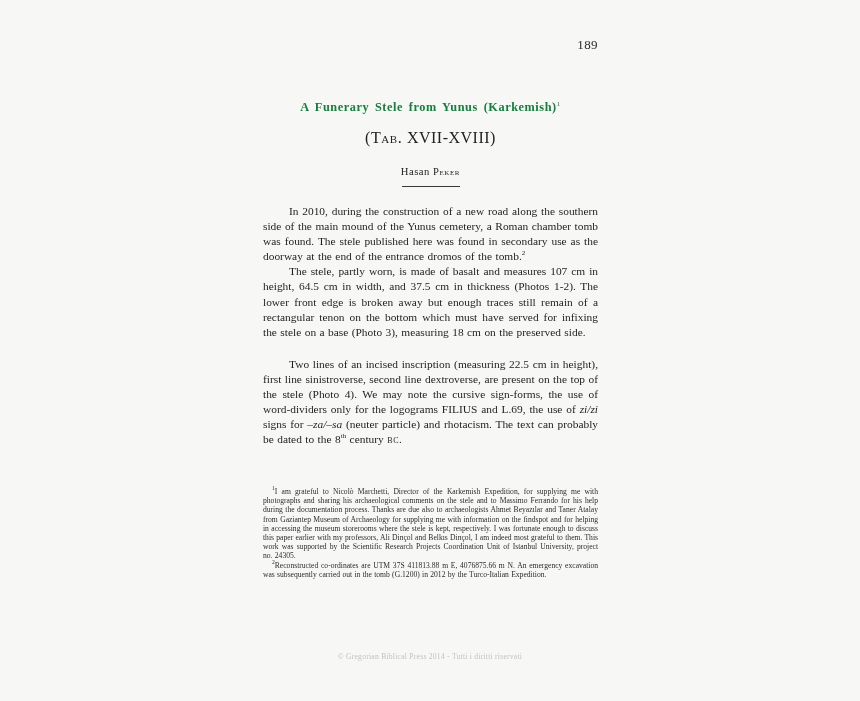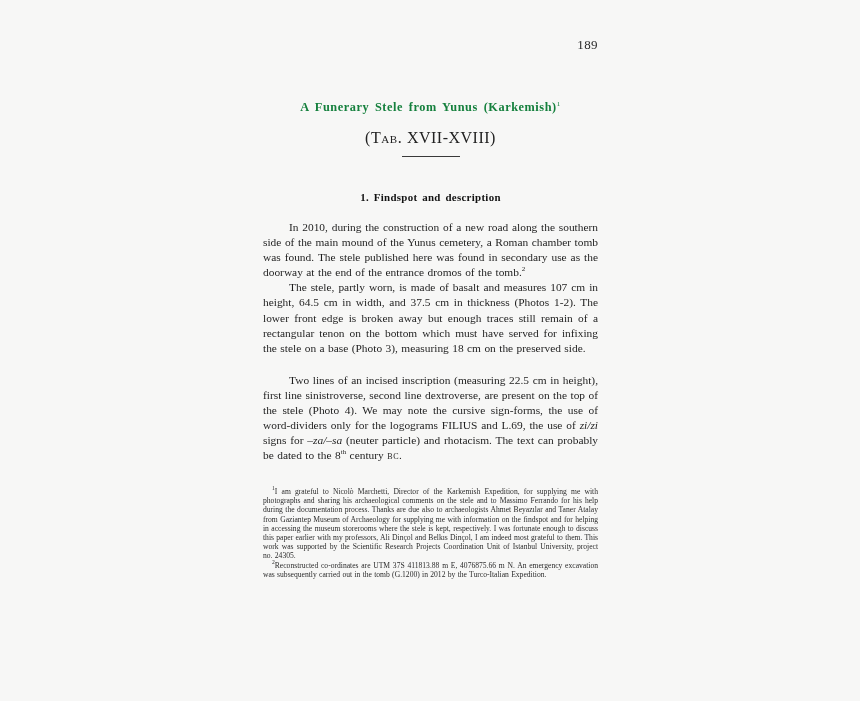--- a/index.html
+++ b/index.html
@@ -152,30 +152,31 @@
 <div class="page">
 
   <div class="folio">189</div>
 
   <div class="column">
 
     <h1 class="doc-title"><span>A Funerary Stele from Yunus (Karkemish)</span><sup>1</sup></h1>
 
     <div class="tab-line"><span>(</span><span class="smallcaps">Tab.</span><span> XVII-XVIII)</span></div>
 
+    <div class="author"><span>Hasan </span><span class="smallcaps">Peker</span></div>
 
     <div class="rule"></div>
 
-    <h2 class="section-head first">1. Findspot and description</h2>
     <p class="body lead"><span>In 2010, during the construction of a new road along the southern side of the main mound of the Yunus cemetery, a Roman chamber tomb was found. The stele published here was found in secondary use as the doorway at the end of the entrance dromos of the tomb.</span><sup>2</sup></p>
     <p class="body"><span>The stele, partly worn, is made of basalt and measures 107 cm in height, 64.5 cm in width, and 37.5 cm in thickness (Photos 1-2). The lower front edge is broken away but enough traces still remain of a rectangular tenon on the bottom which must have served for infixing the stele on a base (Photo 3), measuring 18 cm on the preserved side.</span></p>
 
     <p class="body lead"><span>Two lines of an incised inscription (measuring 22.5 cm in height), first line sinistroverse, second line dextroverse, are present on the top of the stele (Photo 4). We may note the cursive sign-forms, the use of word-dividers only for the logograms FILIUS and L.69, the use of </span><i>zi/zi</i><span> signs for </span><i>–za/–sa</i><span> (neuter particle) and rhotacism. The text can probably be dated to the 8</span><sup>th</sup><span> century </span><span class="smallcaps">bc</span><span>.</span></p>
 
   </div>
 
   <div class="footnotes">
     <p class="footnote"><sup>1</sup><span>I am grateful to Nicolò Marchetti, Director of the Karkemish Expedition, for supplying me with photographs and sharing his archaeological comments on the stele and to Massimo Ferrando for his help during the documentation process. Thanks are due also to archaeologists Ahmet Beyazılar and Taner Atalay from Gaziantep Museum of Archaeology for supplying me with information on the findspot and for helping in accessing the museum storerooms where the stele is kept, respectively. I was fortunate enough to discuss this paper earlier with my professors, Ali Dinçol and Belkıs Dinçol, I am indeed most grateful to them. This work was supported by the Scientific Research Projects Coordination Unit of Istanbul University, project no. 24305.</span></p>
     <p class="footnote"><sup>2</sup><span>Reconstructed co-ordinates are UTM 37S 411813.88 m E, 4076875.66 m N. An emergency excavation was subsequently carried out in the tomb (G.1200) in 2012 by the Turco-Italian Expedition.</span></p>
   </div>
 
+  <div class="footer">© Gregorian Biblical Press 2014 - Tutti i diritti riservati</div>
 
 </div>
 
 </body></html>

